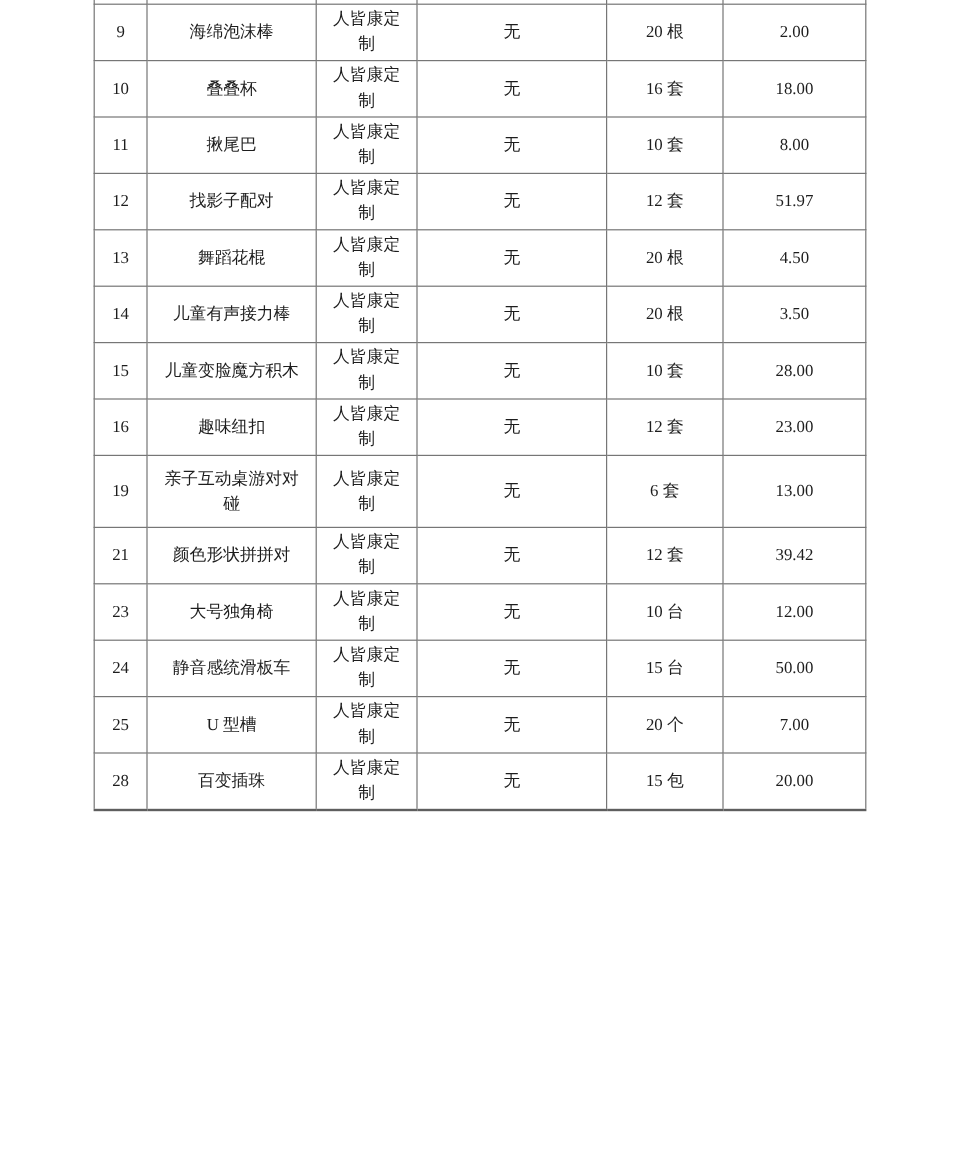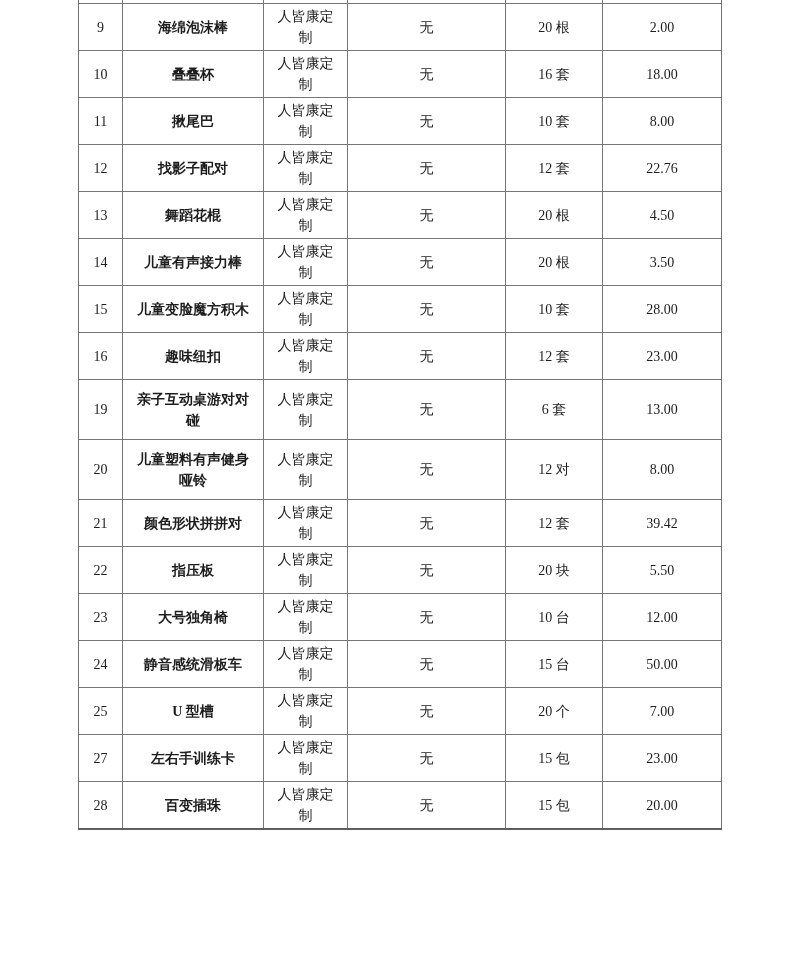--- a/index.html
+++ b/index.html
@@ -40,21 +40,21 @@
   }
   tr.item-row { height: 44px; }
   tr.item-row.tall { height: 60px; }
   tr.item-row:last-child td { border-bottom: 2px solid #5e5e5e; }
   col.c-no    { width: 44px; }
   col.c-name  { width: 141px; }
   col.c-brand { width: 84px; }
   col.c-spec  { width: 158px; }
   col.c-qty   { width: 97px; }
   col.c-price { width: 119px; }
-  td.cell-name { word-break: break-all; font-weight: bold; }
+  td.cell-name { word-break: break-all; }
 </style>
 </head>
 <body>
 
 <div class="sheet">
   <table class="price-table">
     <colgroup>
       <col class="c-no">
         <col class="c-name">
         <col class="c-brand">
@@ -94,21 +94,21 @@
     <td class="cell-spec">无</td>
     <td class="cell-qty">10 套</td>
     <td class="cell-price">8.00</td>
   </tr>
         <tr class="item-row">
     <td class="cell-no">12</td>
     <td class="cell-name">找影子配对</td>
     <td class="cell-brand">人皆康定制</td>
     <td class="cell-spec">无</td>
     <td class="cell-qty">12 套</td>
-    <td class="cell-price">22.76</td>
+    <td class="cell-price">51.97</td>
   </tr>
         <tr class="item-row">
     <td class="cell-no">13</td>
     <td class="cell-name">舞蹈花棍</td>
     <td class="cell-brand">人皆康定制</td>
     <td class="cell-spec">无</td>
     <td class="cell-qty">20 根</td>
     <td class="cell-price">4.50</td>
   </tr>
         <tr class="item-row">
@@ -136,43 +136,27 @@
     <td class="cell-price">23.00</td>
   </tr>
         <tr class="item-row tall">
     <td class="cell-no">19</td>
     <td class="cell-name">亲子互动桌游对对碰</td>
     <td class="cell-brand">人皆康定制</td>
     <td class="cell-spec">无</td>
     <td class="cell-qty">6 套</td>
     <td class="cell-price">13.00</td>
   </tr>
-        <tr class="item-row tall">
-    <td class="cell-no">20</td>
-    <td class="cell-name">儿童塑料有声健身哑铃</td>
-    <td class="cell-brand">人皆康定制</td>
-    <td class="cell-spec">无</td>
-    <td class="cell-qty">12 对</td>
-    <td class="cell-price">8.00</td>
-  </tr>
         <tr class="item-row">
     <td class="cell-no">21</td>
     <td class="cell-name">颜色形状拼拼对</td>
     <td class="cell-brand">人皆康定制</td>
     <td class="cell-spec">无</td>
     <td class="cell-qty">12 套</td>
     <td class="cell-price">39.42</td>
-  </tr>
-        <tr class="item-row">
-    <td class="cell-no">22</td>
-    <td class="cell-name">指压板</td>
-    <td class="cell-brand">人皆康定制</td>
-    <td class="cell-spec">无</td>
-    <td class="cell-qty">20 块</td>
-    <td class="cell-price">5.50</td>
   </tr>
         <tr class="item-row">
     <td class="cell-no">23</td>
     <td class="cell-name">大号独角椅</td>
     <td class="cell-brand">人皆康定制</td>
     <td class="cell-spec">无</td>
     <td class="cell-qty">10 台</td>
     <td class="cell-price">12.00</td>
   </tr>
         <tr class="item-row">
@@ -185,28 +169,20 @@
   </tr>
         <tr class="item-row">
     <td class="cell-no">25</td>
     <td class="cell-name">U 型槽</td>
     <td class="cell-brand">人皆康定制</td>
     <td class="cell-spec">无</td>
     <td class="cell-qty">20 个</td>
     <td class="cell-price">7.00</td>
   </tr>
         <tr class="item-row">
-    <td class="cell-no">27</td>
-    <td class="cell-name">左右手训练卡</td>
-    <td class="cell-brand">人皆康定制</td>
-    <td class="cell-spec">无</td>
-    <td class="cell-qty">15 包</td>
-    <td class="cell-price">23.00</td>
-  </tr>
-        <tr class="item-row">
     <td class="cell-no">28</td>
     <td class="cell-name">百变插珠</td>
     <td class="cell-brand">人皆康定制</td>
     <td class="cell-spec">无</td>
     <td class="cell-qty">15 包</td>
     <td class="cell-price">20.00</td>
   </tr>
       </tbody>
   </table>
 </div>

